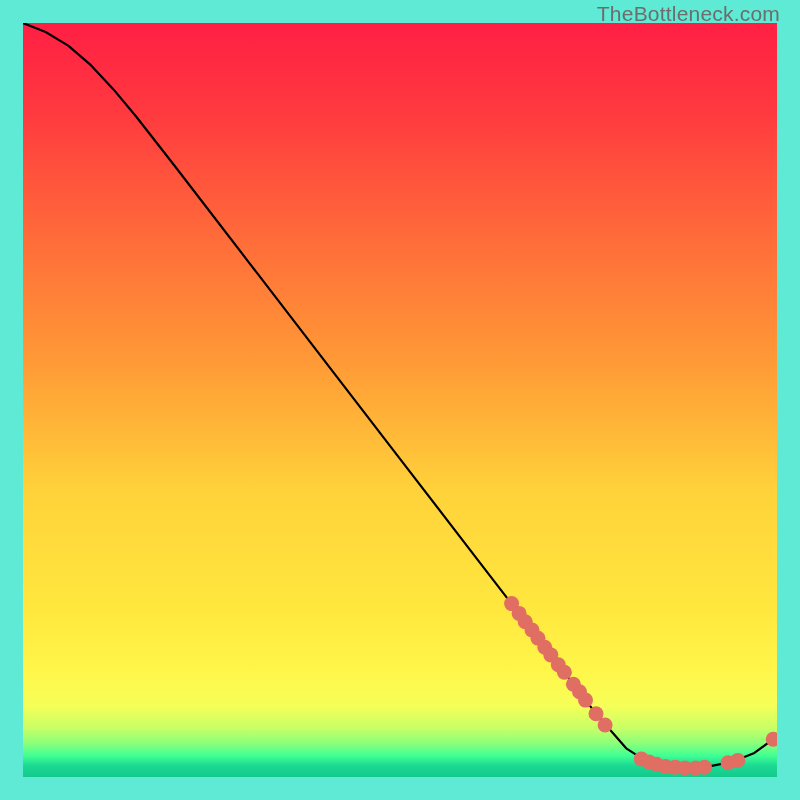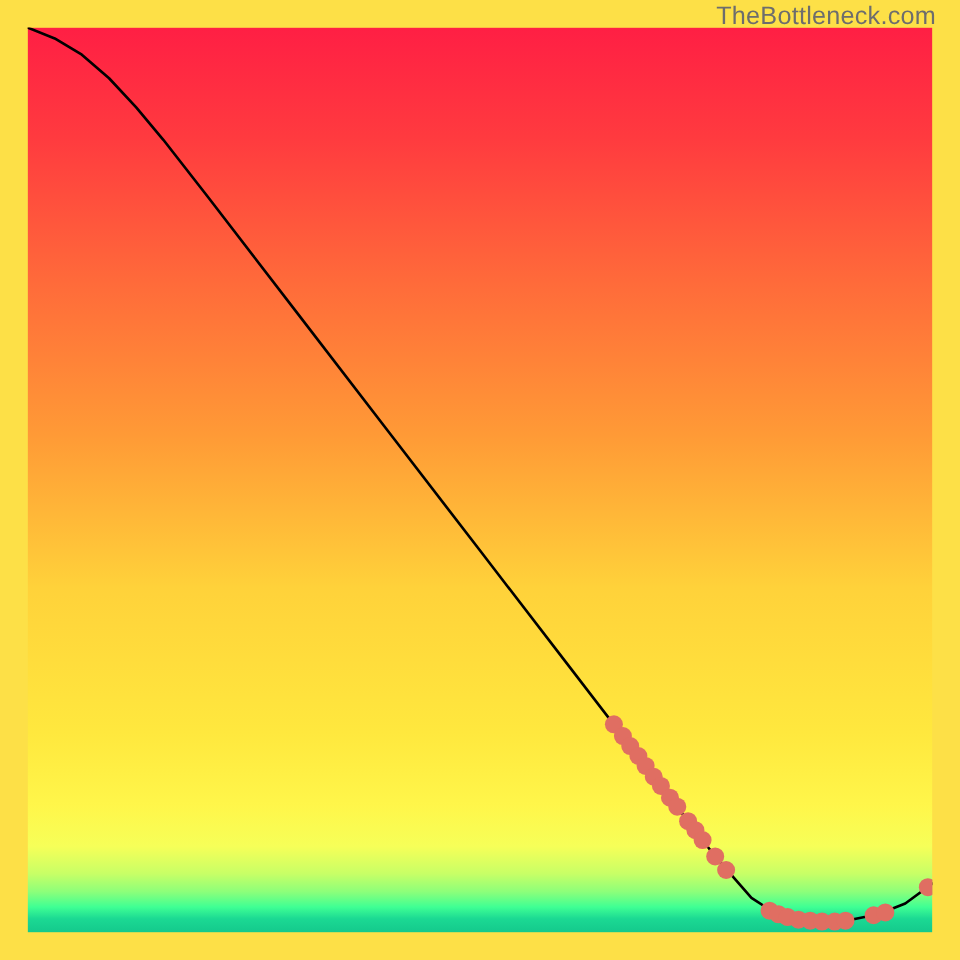--- a/index.html
+++ b/index.html
@@ -8,21 +8,21 @@
     width: 800px;
     height: 800px;
     background: #000;
     overflow: hidden;
     font-family: Arial, Helvetica, sans-serif;
   }
   .stage {
     position: relative;
     width: 800px;
     height: 800px;
-    background: #fde047;
+    background: #5eead4;
   }
   .plot {
     position: absolute;
     left: 23px;
     top: 23px;
     width: 754px;
     height: 754px;
   }
   .watermark {
     position: absolute;

